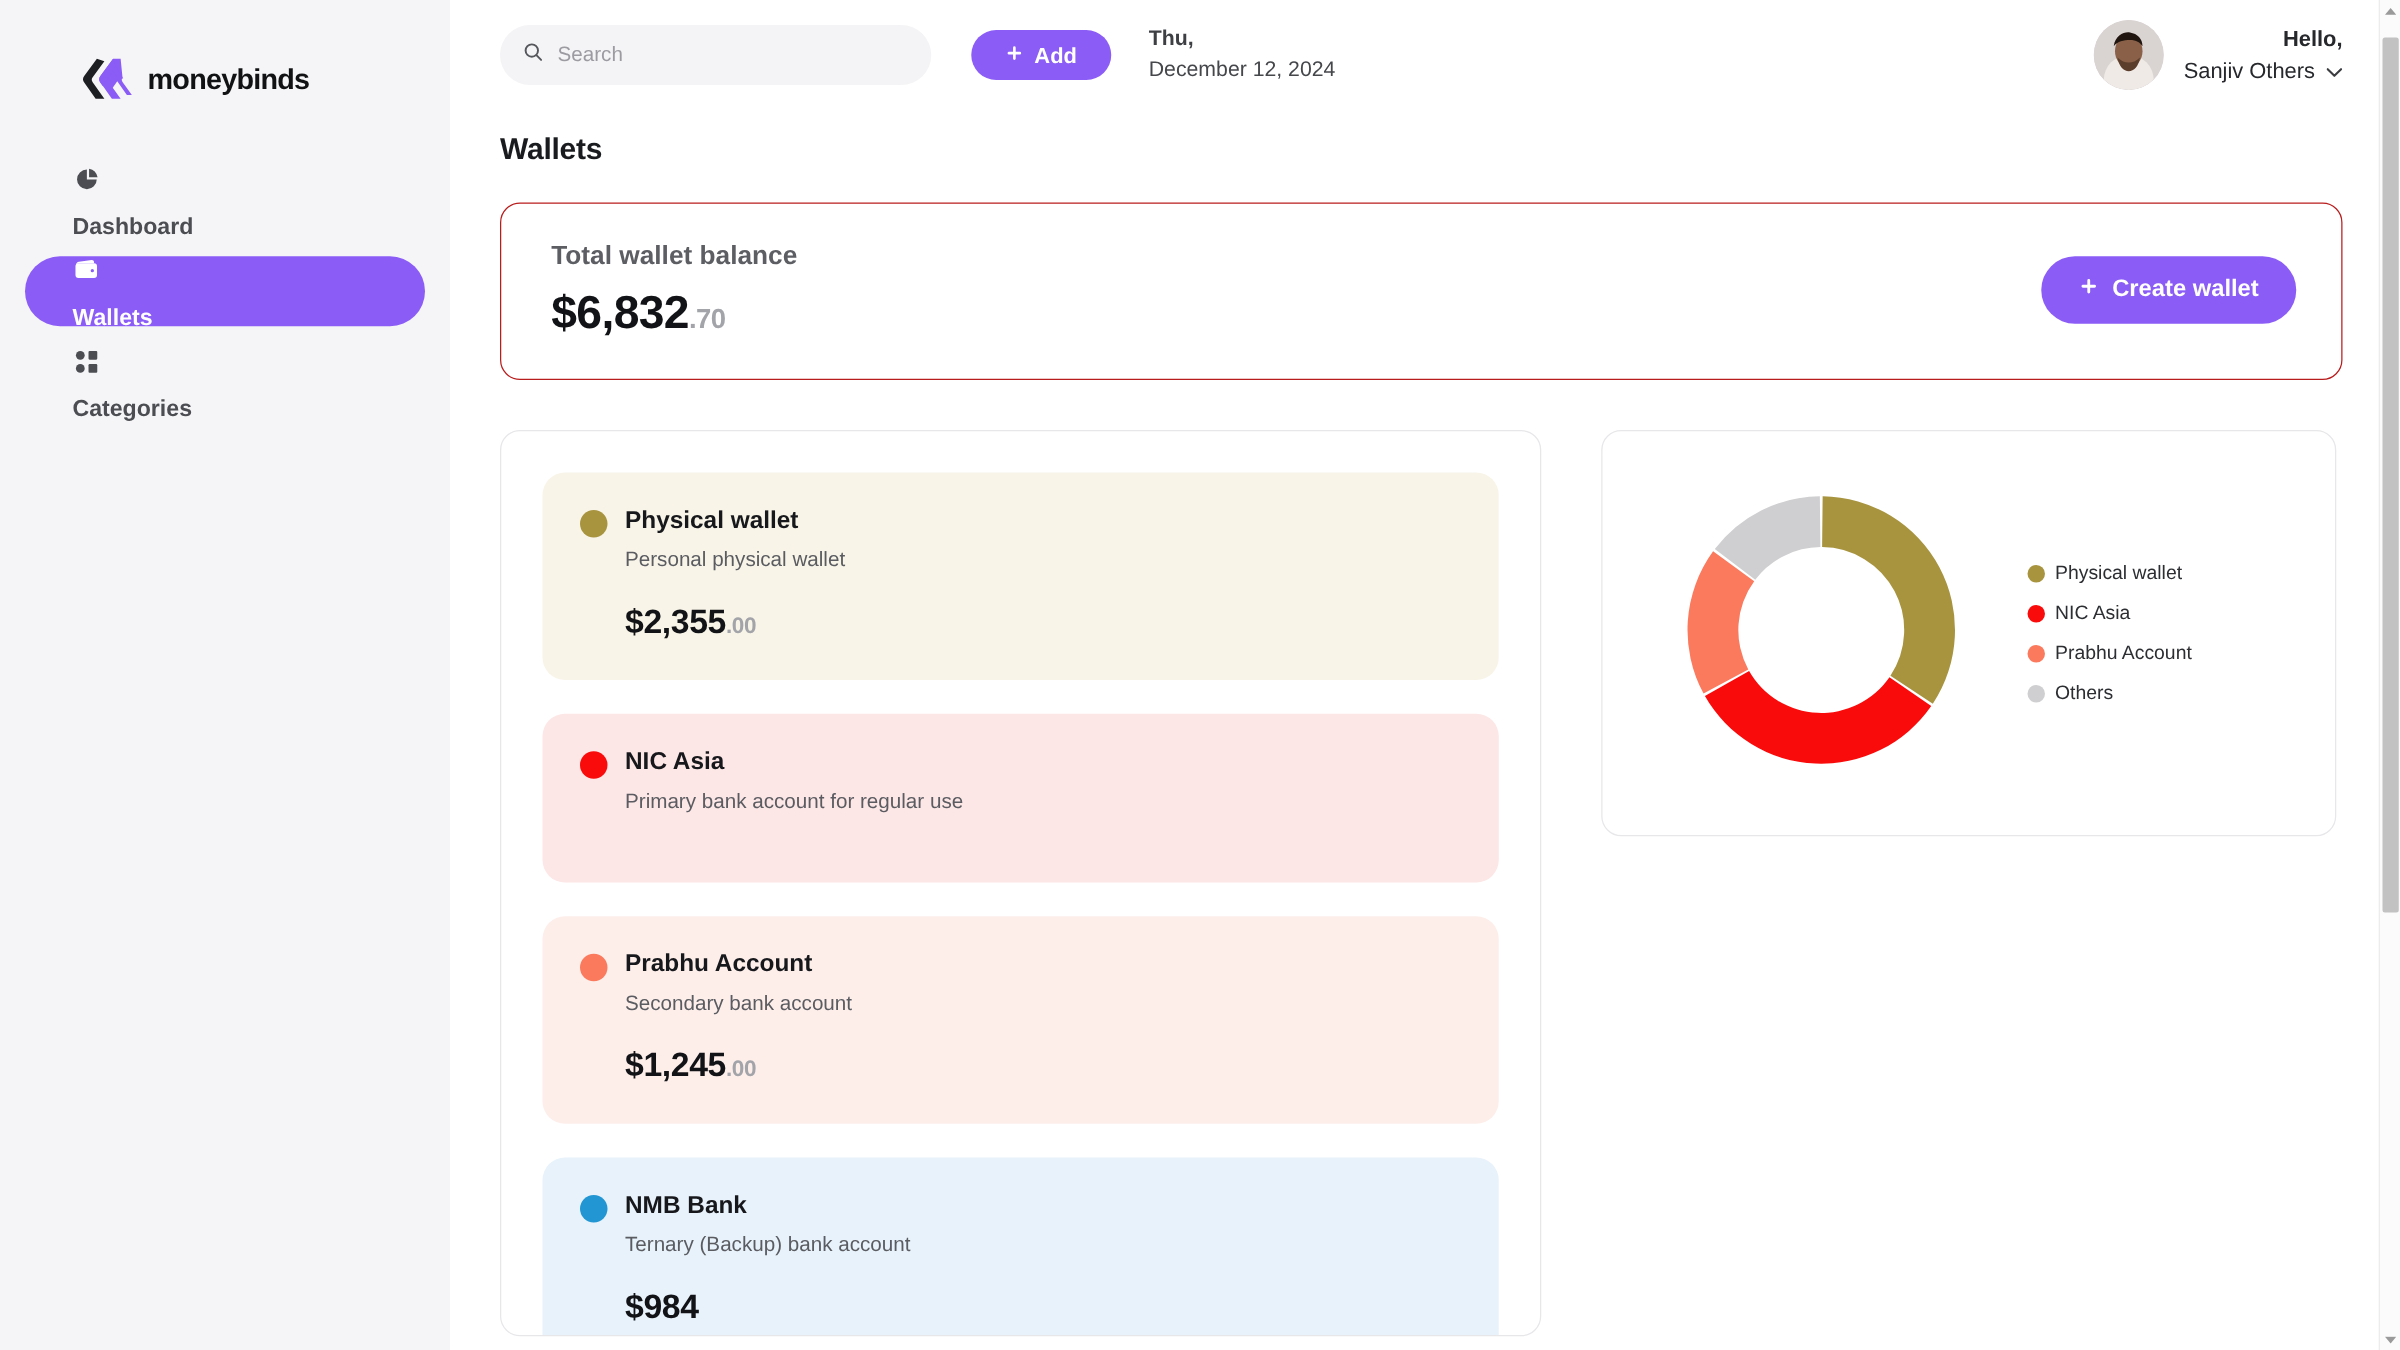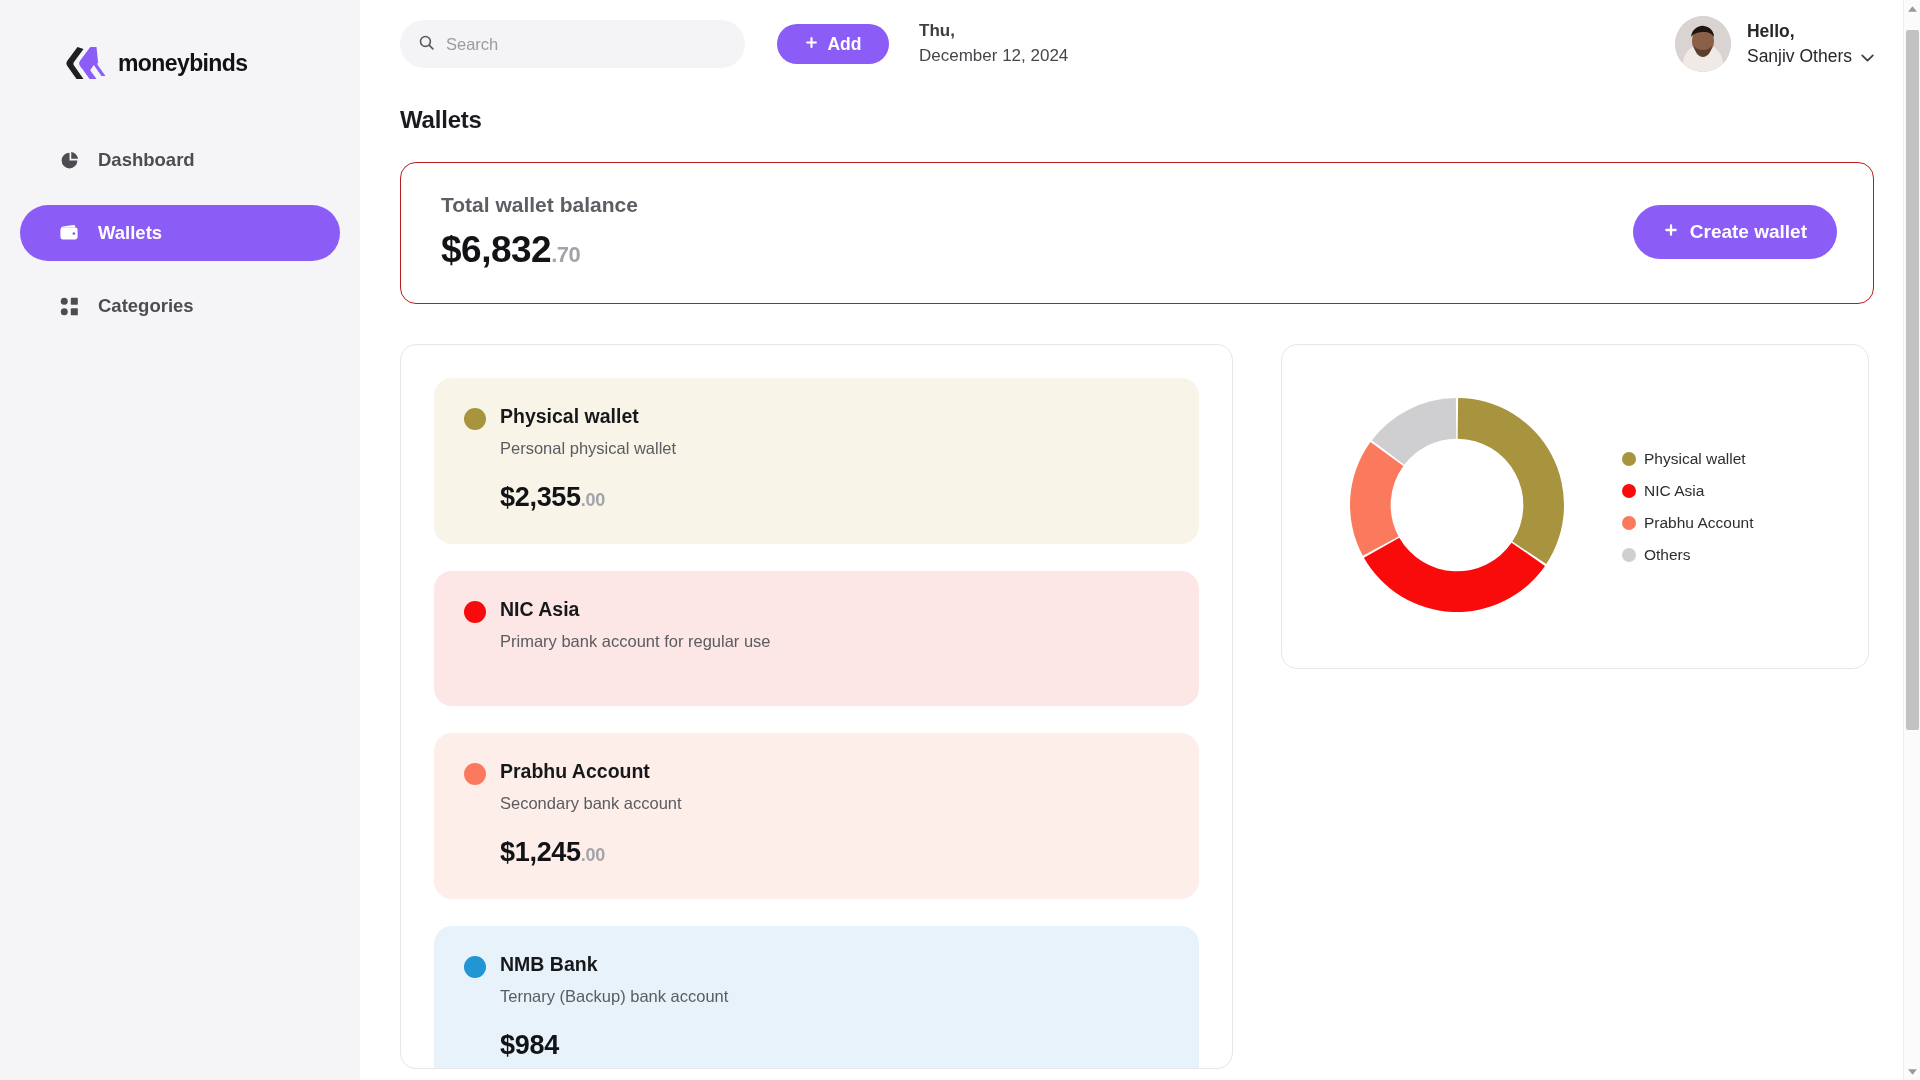--- a/index.html
+++ b/index.html
@@ -35,30 +35,31 @@
   .brand-mark { width: 46px; height: 36px; display: block; }
   .brand-name {
     font-size: 23px;
     font-weight: 700;
     color: #111214;
     letter-spacing: -0.6px;
   }
   .nav { margin-top: 42px; padding: 0 20px; }
   .nav-item {
     display: flex;
-    align-items: center;
+    align-items: flex-start;
     gap: 18px;
     height: 56px;
     padding: 0 38px;
     margin-bottom: 17px;
     border-radius: 30px;
     color: #4b4d52;
     font-size: 18.5px;
     font-weight: 600;
     cursor: pointer;
+    flex-direction: column;
   }
   .nav-item .nav-ico { width: 22px; height: 22px; display: flex; align-items: center; justify-content: center; flex: 0 0 22px; }
   .nav-item.active {
     background: #8b5cf6;
     color: #ffffff;
   }
   .nav-label { line-height: 1; }
 
   
   .main {
@@ -131,21 +132,21 @@
   }
   .avatar {
     width: 56px; height: 56px;
     border-radius: 50%;
     overflow: hidden;
     background: #d8d2d0;
     position: relative;
     flex: 0 0 56px;
   }
   .avatar svg { display: block; }
-  .user-text { font-size: 17.5px; line-height: 1.45; color: #26282c; }
+  .user-text { font-size: 17.5px; line-height: 1.45; color: #26282c; text-align: right; }
   .user-text .hi { font-weight: 700; }
   .user-text .nm { font-weight: 500; display: flex; align-items: center; gap: 9px; }
   .caret { color: #3b3d41; font-size: 14px; line-height: 1; }
 
   
   .content { padding: 18px 46px 0 40px; }
   .page-title {
     font-size: 24px;
     font-weight: 700;
     color: #1a1b1e;

